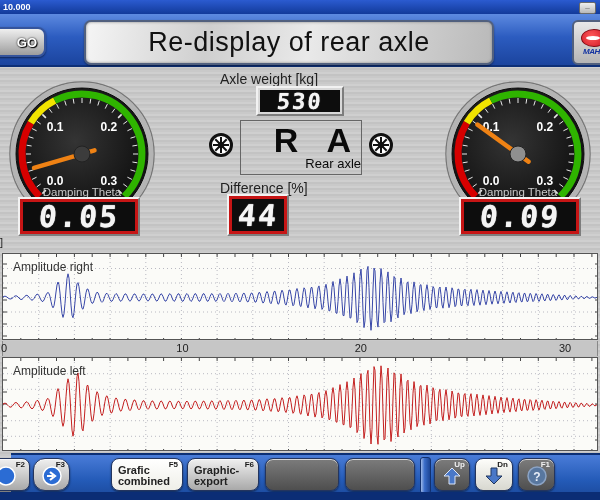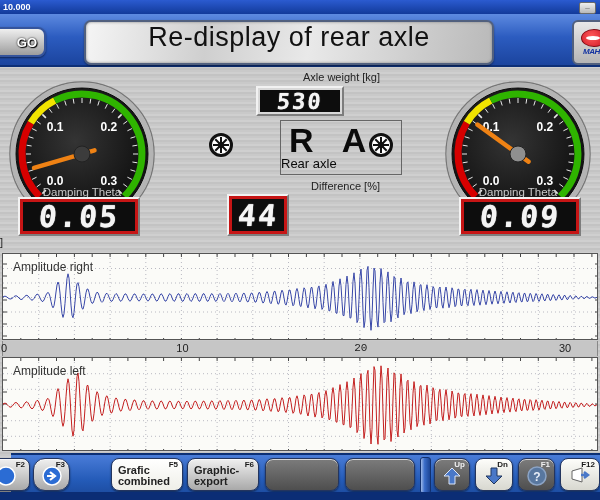--- a/index.html
+++ b/index.html
@@ -18,21 +18,21 @@
     background:linear-gradient(180deg,#5d8ae0 0%,#2c5cc0 45%,#1b449e 100%);
     border-bottom:2px solid #0d2f77;box-sizing:border-box;}
   .go-btn{position:absolute;left:-16px;top:13px;width:62px;height:30px;border-radius:8px;
     background:linear-gradient(180deg,#efefef,#9d9d9d);border:2px solid #35549c;
     box-shadow:0 1px 2px rgba(0,0,0,.5);color:#fff;font-weight:bold;font-size:13px;
     display:flex;align-items:center;justify-content:flex-end;padding-right:7px;box-sizing:border-box;
     text-shadow:0 0 2px #000,1px 1px 1px #000;}
   .title-plate{position:absolute;left:84px;top:6px;width:406px;height:41px;border-radius:7px;
     background:linear-gradient(100deg,#f5f5f5 0%,#cfcfcf 30%,#e9e9e9 55%,#b9b9b9 100%);
     border:2px solid #51607e;box-shadow:inset 0 0 3px #888,0 1px 2px rgba(0,0,0,.4);
-    display:flex;align-items:flex-start;justify-content:center;}
+    display:flex;align-items:center;justify-content:center;}
   .title-plate span{font-size:27px;color:#111;letter-spacing:.5px;}
   .maha-logo{position:absolute;left:572px;top:6px;width:40px;height:41px;border-radius:6px;
     background:linear-gradient(180deg,#e8e8e8,#b5b5b5);border:2px solid #51607e;
     display:flex;flex-direction:column;align-items:center;justify-content:center;overflow:hidden;}
   .maha-oval{width:24px;height:16px;border-radius:50%;background:radial-gradient(circle at 40% 40%,#ff5a5a,#c80d1e);
     border:1px solid #7e0812;position:relative;}
   .maha-oval:after{content:"";position:absolute;left:4px;top:6px;width:14px;height:4px;border-radius:50%;background:#fff;}
   .maha-word{font-size:8px;font-weight:bold;font-style:italic;color:#1333a0;letter-spacing:-.5px;}
   
   .gauge{position:absolute;width:150px;height:150px;}
@@ -46,26 +46,26 @@
   .lcd.grey{border:2px solid #d9d9d9;}
   .seg{font-family:"DejaVu Sans Mono",monospace;font-weight:bold;color:#f4f4f4;
     transform:skewX(-5deg);letter-spacing:2px;text-shadow:0 0 1px #fff;}
   #disp-left{left:18px;top:197px;width:122px;height:39px;}
   #disp-right{left:459px;top:197px;width:122px;height:39px;}
   #disp-left .seg,#disp-right .seg{font-size:30px;}
   #disp-weight{left:256px;top:86px;width:88px;height:30px;}
   #disp-weight .seg{font-size:22px;}
   #disp-diff{left:227px;top:194px;width:62px;height:42px;}
   #disp-diff .seg{font-size:30px;}
-  .small-label{position:absolute;font-size:11px;color:#222;text-align:right;width:160px;}
+  .small-label{position:absolute;font-size:14px;color:#222;text-align:left;width:160px;}
   #lbl-weight{left:220px;top:71px;}
   #lbl-diff{left:220px;top:180px;}
   
   .ra-box{position:absolute;left:240px;top:120px;width:120px;height:53px;border:1px solid #666;
-    display:flex;flex-direction:column;align-items:flex-start;justify-content:center;background:transparent;margin-left:40px;}
+    display:flex;flex-direction:column;align-items:flex-end;justify-content:center;background:transparent;}
   .ra-code{font-size:34px;font-weight:bold;color:#0a0a0a;letter-spacing:10px;line-height:32px;margin-left:8px;}
   .ra-name{font-size:13px;font-weight:normal;color:#0a0a0a;}
   .wheel{position:absolute;width:26px;height:26px;}
   #wheel-left{left:208px;top:132px;} #wheel-right{left:368px;top:132px;}
   
   .chart-frame{position:absolute;left:2px;width:596px;border:1px solid #555;background:#fbfbf8;box-sizing:border-box;}
   #chart1{top:253px;height:87px;} #chart2{top:357px;height:94px;}
   .grid{stroke:#b9b9c2;stroke-width:1;stroke-dasharray:1,3;}
   .tick{stroke:#444;stroke-width:1;}
   .chart-title{font-size:12px;fill:#333;font-family:"Liberation Sans",sans-serif;}
@@ -361,21 +361,21 @@
     <line class="tick" x1="0" y1="70" x2="4" y2="70"></line>
     <line class="tick" x1="592" y1="70" x2="596" y2="70"></line>
     <line class="tick" x1="0" y1="82" x2="4" y2="82"></line>
     <line class="tick" x1="592" y1="82" x2="596" y2="82"></line>
     <path d="M0 43.5 L0 42.9 L1 42.4 L2 42.2 L3 42.5 L4 43.1 L5 43.9 L6 44.6 L7 45.0 L8 44.9 L9 44.4 L10 43.6 L11 42.6 L12 42.0 L13 41.8 L14 42.1 L15 43.0 L16 44.0 L17 45.0 L18 45.5 L19 45.3 L20 44.5 L21 43.4 L22 42.2 L23 41.4 L24 41.3 L25 42.0 L26 43.1 L27 44.5 L28 45.7 L29 46.2 L30 45.7 L31 44.5 L32 42.7 L33 41.1 L34 40.2 L35 40.4 L36 41.8 L37 43.9 L38 46.0 L39 47.4 L40 47.4 L41 46.0 L42 43.6 L43 41.0 L44 39.2 L45 38.5 L46 39.4 L47 42.6 L48 47.4 L49 51.8 L50 53.8 L51 51.8 L52 45.9 L53 38.0 L54 31.0 L55 28.0 L56 30.8 L57 39.1 L58 50.2 L59 59.6 L60 63.4 L61 59.8 L62 49.4 L63 36.0 L64 24.5 L65 19.8 L66 24.1 L67 36.9 L68 51.1 L69 61.2 L70 63.7 L71 58.5 L72 48.2 L73 37.3 L74 29.9 L75 28.6 L76 32.7 L77 40.5 L78 48.9 L79 54.4 L80 55.2 L81 51.4 L82 45.0 L83 38.8 L84 35.1 L85 35.1 L86 38.3 L87 43.1 L88 47.3 L89 49.3 L90 49.0 L91 46.7 L92 43.1 L93 39.9 L94 38.2 L95 38.8 L96 41.3 L97 44.6 L98 47.3 L99 48.3 L100 47.3 L101 44.8 L102 41.8 L103 39.7 L104 39.3 L105 40.6 L106 43.1 L107 45.6 L108 47.2 L109 47.2 L110 45.6 L111 43.0 L112 40.7 L113 39.6 L114 40.2 L115 42.3 L116 44.8 L117 46.8 L118 47.3 L119 46.1 L120 43.8 L121 41.3 L122 39.9 L123 40.0 L124 41.8 L125 44.3 L126 46.4 L127 47.2 L128 46.3 L129 44.1 L130 41.7 L131 40.0 L132 40.0 L133 41.6 L134 44.1 L135 46.2 L136 47.1 L137 46.3 L138 44.2 L139 41.7 L140 40.1 L141 40.1 L142 41.7 L143 44.1 L144 46.3 L145 47.1 L146 46.2 L147 44.0 L148 41.5 L149 40.0 L150 40.2 L151 42.0 L152 44.5 L153 46.6 L154 47.1 L155 45.9 L156 43.5 L157 41.1 L158 39.8 L159 40.4 L160 42.5 L161 45.2 L162 47.0 L163 47.1 L164 45.3 L165 42.7 L166 40.4 L167 39.7 L168 40.9 L169 43.5 L170 46.1 L171 47.3 L172 46.7 L173 44.3 L174 41.6 L175 39.8 L176 39.9 L177 41.9 L178 44.8 L179 47.0 L180 47.3 L181 45.7 L182 42.9 L183 40.4 L184 39.6 L185 40.8 L186 43.5 L187 46.2 L188 47.4 L189 46.6 L190 44.1 L191 41.3 L192 39.6 L193 40.1 L194 42.4 L195 45.3 L196 47.2 L197 47.1 L198 45.0 L199 42.1 L200 39.9 L201 39.7 L202 41.6 L203 44.6 L204 46.9 L205 47.3 L206 45.6 L207 42.7 L208 40.3 L209 39.6 L210 41.1 L211 44.0 L212 46.6 L213 47.4 L214 46.0 L215 43.2 L216 40.5 L217 39.5 L218 40.8 L219 43.7 L220 46.5 L221 47.6 L222 46.3 L223 43.3 L224 40.4 L225 39.3 L226 40.6 L227 43.7 L228 46.6 L229 47.8 L230 46.4 L231 43.2 L232 40.2 L233 39.1 L234 40.7 L235 43.9 L236 46.9 L237 47.9 L238 46.2 L239 42.9 L240 39.8 L241 39.0 L242 40.9 L243 44.5 L244 47.4 L245 48.0 L246 45.8 L247 42.2 L248 39.3 L249 39.0 L250 41.5 L251 45.3 L252 48.1 L253 48.0 L254 45.1 L255 41.0 L256 38.4 L257 38.9 L258 42.5 L259 46.8 L260 49.1 L261 47.9 L262 43.8 L263 39.4 L264 37.5 L265 39.5 L266 44.1 L267 48.5 L268 49.7 L269 46.9 L270 41.7 L271 37.6 L272 37.2 L273 41.0 L274 46.6 L275 50.2 L276 49.5 L277 44.7 L278 39.0 L279 36.2 L280 38.2 L281 43.8 L282 49.4 L283 51.1 L284 47.7 L285 41.4 L286 36.3 L287 36.0 L288 40.8 L289 47.7 L290 51.8 L291 50.4 L292 44.1 L293 37.2 L294 34.5 L295 37.9 L296 45.4 L297 51.7 L298 52.5 L299 47.0 L300 38.8 L301 33.8 L302 35.4 L303 42.9 L304 50.9 L305 53.9 L306 49.6 L307 40.8 L308 33.7 L309 33.4 L310 40.4 L311 49.8 L312 54.8 L313 51.9 L314 42.8 L315 34.0 L316 31.9 L317 38.2 L318 48.5 L319 55.4 L320 53.7 L321 44.5 L322 34.2 L323 30.3 L324 36.0 L325 47.8 L326 57.0 L327 56.5 L328 46.2 L329 33.3 L330 27.5 L331 33.6 L332 47.5 L333 59.0 L334 59.3 L335 47.5 L336 32.1 L337 24.8 L338 31.6 L339 47.8 L340 61.4 L341 61.7 L342 48.0 L343 30.3 L344 22.1 L345 30.3 L346 49.0 L347 64.1 L348 63.7 L349 47.5 L350 27.3 L351 18.8 L352 29.6 L353 51.9 L354 68.6 L355 66.1 L356 45.5 L357 22.3 L358 15.1 L359 30.3 L360 56.7 L361 73.6 L362 66.9 L363 41.1 L364 16.2 L365 12.4 L366 33.7 L367 63.0 L368 76.3 L369 63.3 L370 35.0 L371 14.0 L372 16.9 L373 41.0 L374 66.5 L375 73.1 L376 55.8 L377 29.0 L378 14.5 L379 23.8 L380 48.7 L381 68.7 L382 67.7 L383 47.2 L384 24.4 L385 17.9 L386 32.4 L387 55.4 L388 67.8 L389 59.9 L390 38.9 L391 22.5 L392 24.0 L393 41.4 L394 59.8 L395 63.9 L396 51.1 L397 32.6 L398 24.0 L399 32.0 L400 49.1 L401 60.7 L402 57.5 L403 42.7 L404 28.9 L405 27.8 L406 40.0 L407 54.9 L408 59.6 L409 50.5 L410 35.6 L411 27.9 L412 33.7 L413 47.8 L414 57.8 L415 55.2 L416 42.6 L417 31.2 L418 30.7 L419 41.4 L420 53.6 L421 56.6 L422 48.1 L423 35.9 L424 30.7 L425 36.9 L426 48.6 L427 55.5 L428 51.5 L429 40.6 L430 32.5 L431 34.3 L432 44.3 L433 53.5 L434 53.6 L435 44.6 L436 34.8 L437 33.0 L438 40.7 L439 50.9 L440 54.2 L441 47.7 L442 37.5 L443 33.0 L444 38.1 L445 48.1 L446 53.7 L447 49.9 L448 40.2 L449 33.8 L450 36.4 L451 45.5 L452 52.7 L453 51.1 L454 42.6 L455 35.0 L456 35.5 L457 43.5 L458 51.3 L459 51.7 L460 44.4 L461 36.4 L462 35.2 L463 41.9 L464 50.0 L465 51.7 L466 45.7 L467 37.6 L468 35.3 L469 40.9 L470 48.8 L471 51.5 L472 46.5 L473 38.7 L474 35.6 L475 40.3 L476 47.9 L477 51.2 L478 46.9 L479 39.4 L480 36.1 L481 40.0 L482 47.3 L483 50.7 L484 47.0 L485 40.0 L486 36.5 L487 40.0 L488 46.8 L489 50.2 L490 46.9 L491 40.3 L492 37.0 L493 40.2 L494 46.7 L495 49.8 L496 46.6 L497 40.4 L498 37.4 L499 40.7 L500 46.6 L501 49.3 L502 46.1 L503 40.3 L504 37.8 L505 41.2 L506 46.8 L507 49.0 L508 45.5 L509 40.1 L510 38.2 L511 41.9 L512 47.1 L513 48.5 L514 44.8 L515 39.8 L516 38.7 L517 42.6 L518 47.3 L519 48.0 L520 43.9 L521 39.5 L522 39.4 L523 43.5 L524 47.5 L525 47.2 L526 43.0 L527 39.4 L528 40.2 L529 44.4 L530 47.6 L531 46.4 L532 42.1 L533 39.5 L534 41.2 L535 45.3 L536 47.4 L537 45.3 L538 41.3 L539 39.8 L540 42.3 L541 46.0 L542 46.9 L543 44.2 L544 40.8 L545 40.4 L546 43.4 L547 46.4 L548 46.1 L549 43.1 L550 40.6 L551 41.4 L552 44.4 L553 46.4 L554 45.1 L555 42.1 L556 40.8 L557 42.4 L558 45.2 L559 46.0 L560 44.0 L561 41.6 L562 41.4 L563 43.5 L564 45.5 L565 45.2 L566 43.0 L567 41.5 L568 42.3 L569 44.3 L570 45.3 L571 44.2 L572 42.4 L573 41.9 L574 43.2 L575 44.7 L576 44.8 L577 43.4 L578 42.3 L579 42.6 L580 43.9 L581 44.6 L582 44.1 L583 42.9 L584 42.5 L585 43.3 L586 44.2 L587 44.3 L588 43.5 L589 42.8 L590 43.0 L591 43.7 L592 44.1 L593 43.8 L594 43.2 L595 43.1 L596 43.4" fill="none" stroke="#3847a8" stroke-width="1"></path>
     <text class="chart-title" x="10" y="17">Amplitude right</text>
   </svg>
 <div class="axis-band" id="axis-band">
     <span style="left: 1px;">0</span>
     <span style="left: 179.443px;">10</span>
-    <span style="left: 357.886px; font-family: Liberation Mono, monospace;">20</span>
+    <span style="left: 357.886px;">20</span>
     <span style="left: 562px;">30</span>
   </div>
 <svg id="chart2" class="chart-frame" width="596" height="94">
     <line class="grid" x1="0" y1="15.7" x2="596" y2="15.7"></line>
     <line class="grid" x1="0" y1="31.3" x2="596" y2="31.3"></line>
     <line class="grid" x1="0" y1="47.0" x2="596" y2="47.0"></line>
     <line class="grid" x1="0" y1="62.7" x2="596" y2="62.7"></line>
     <line class="grid" x1="0" y1="78.3" x2="596" y2="78.3"></line>
     <line class="grid" x1="35.7" y1="0" x2="35.7" y2="94"></line>
     <line class="grid" x1="71.4" y1="0" x2="71.4" y2="94"></line>
@@ -517,22 +517,15 @@
       <path d="M9 17 L1 9 H6 V1 H12 V9 H17 Z" fill="#4a78c8" stroke="#20375f" stroke-width="1"></path>
       </svg>
   </div>
   <div class="tbtn dark" style="left:507px;width:37px;">
     <span class="fkey" style="color:#f0f0f0;">F1</span>
     <svg class="cicon" width="20" height="20">
       <circle cx="10" cy="10" r="9" fill="#58779f" stroke="#8ba3c4" stroke-width="1.5"></circle>
       <text x="10" y="14.5" text-anchor="middle" font-size="12" font-weight="bold" fill="#e8eef8" font-family="Liberation Sans,sans-serif">?</text>
       </svg>
   </div>
-  <div class="tbtn light" style="left:549px;width:40px;">
-    <span class="fkey">F12</span>
-    <svg class="cicon" width="22" height="18">
-      <path d="M3 4 L13 1 V15 L3 12 Z" fill="#fff" stroke="#666" stroke-width="1"></path>
-      <path d="M12 8 h6 M15 5 l4 3 -4 3" stroke="#4a78c8" stroke-width="2.4" fill="none"></path>
-      </svg>
-  </div>
   <div class="tbtn metal" style="left:594px;width:30px;"></div>
 </div>
 <div style="position:absolute;left:0;top:492px;width:600px;height:8px;background:#0b2d75;"></div>
 
 </body></html>

